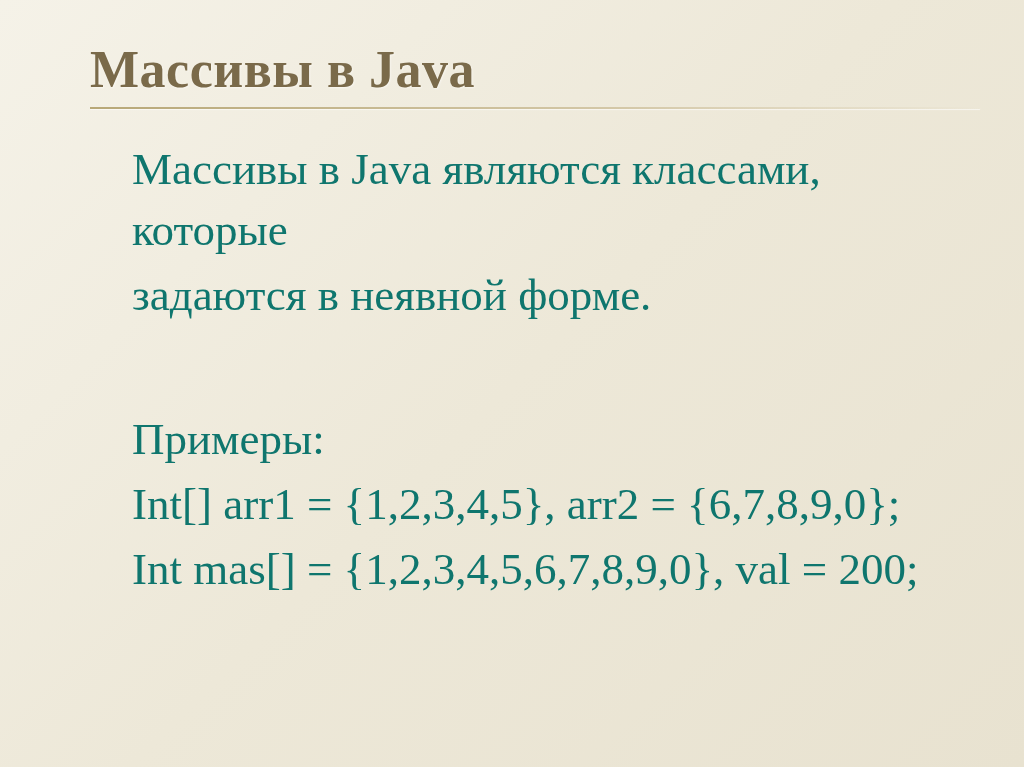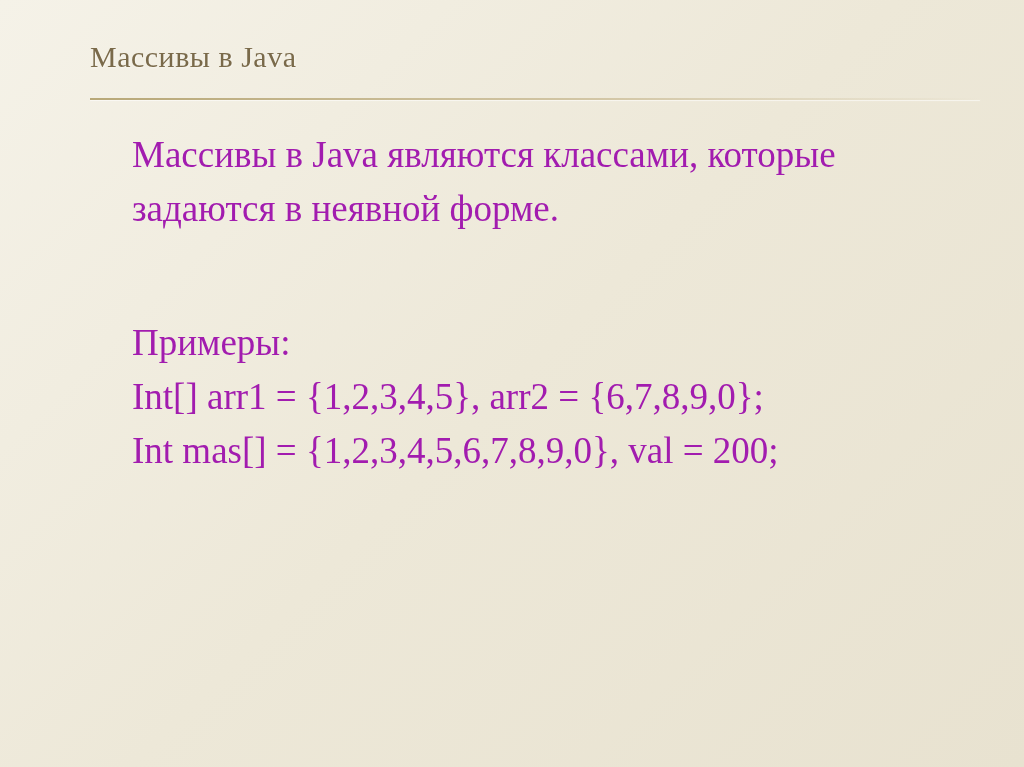--- a/index.html
+++ b/index.html
@@ -14,38 +14,38 @@
       font-family: Georgia, "Times New Roman", serif;
       position: relative;
       overflow: hidden;
     }
     .slide {
       padding: 40px 70px 40px 90px;
       position: relative;
       height: 100%;
     }
     .title {
-      font-size: 30px;
+      font-size: 52px;
       color: #7a6a4a;
-      font-weight: normal;
-      margin-bottom: 24px;
+      font-weight: bold;
+      margin-bottom: 8px;
       text-shadow: 1px 1px 2px rgba(255,255,255,0.5);
       letter-spacing: 0.5px;
     }
     .title-underline {
       width: 890px;
       height: 2px;
       background: linear-gradient(90deg, #b8a878 0%, #d4c8a8 60%, transparent 100%);
       margin-bottom: 30px;
       box-shadow: 0 1px 1px rgba(255,255,255,0.6);
     }
     .content {
       padding-left: 42px;
-      color: #a21caf;
-      font-size: 37px;
+      color: #0f766e;
+      font-size: 45px;
       line-height: 1.35;
     }
     .content p {
       margin-bottom: 4px;
     }
     .spacer {
       height: 40px;
     }
   </style>
 </head>

